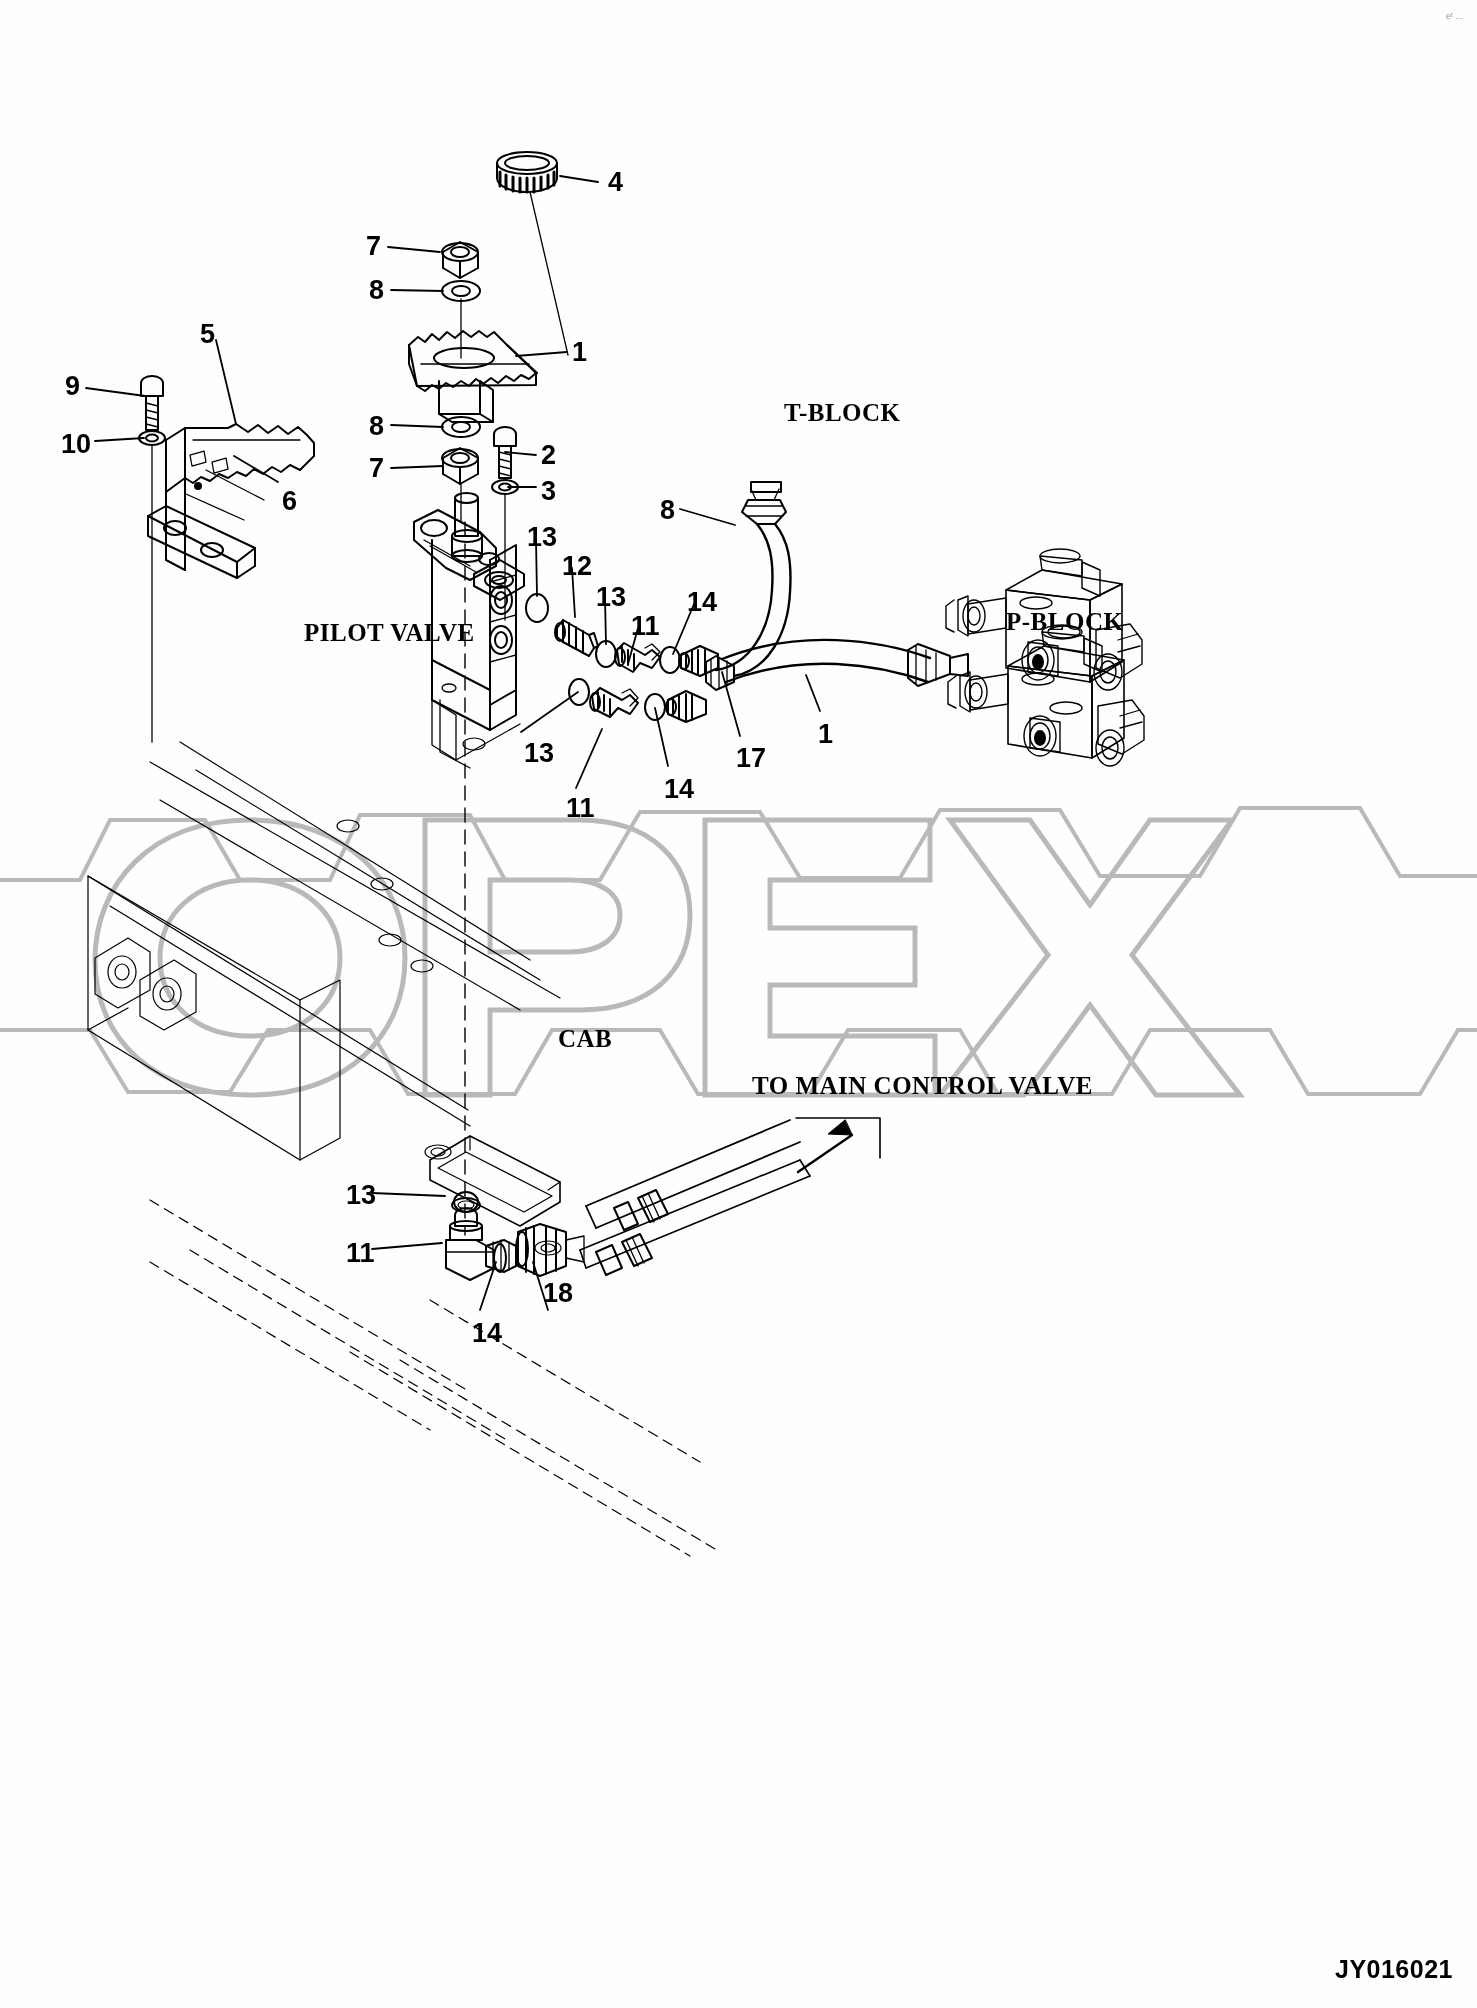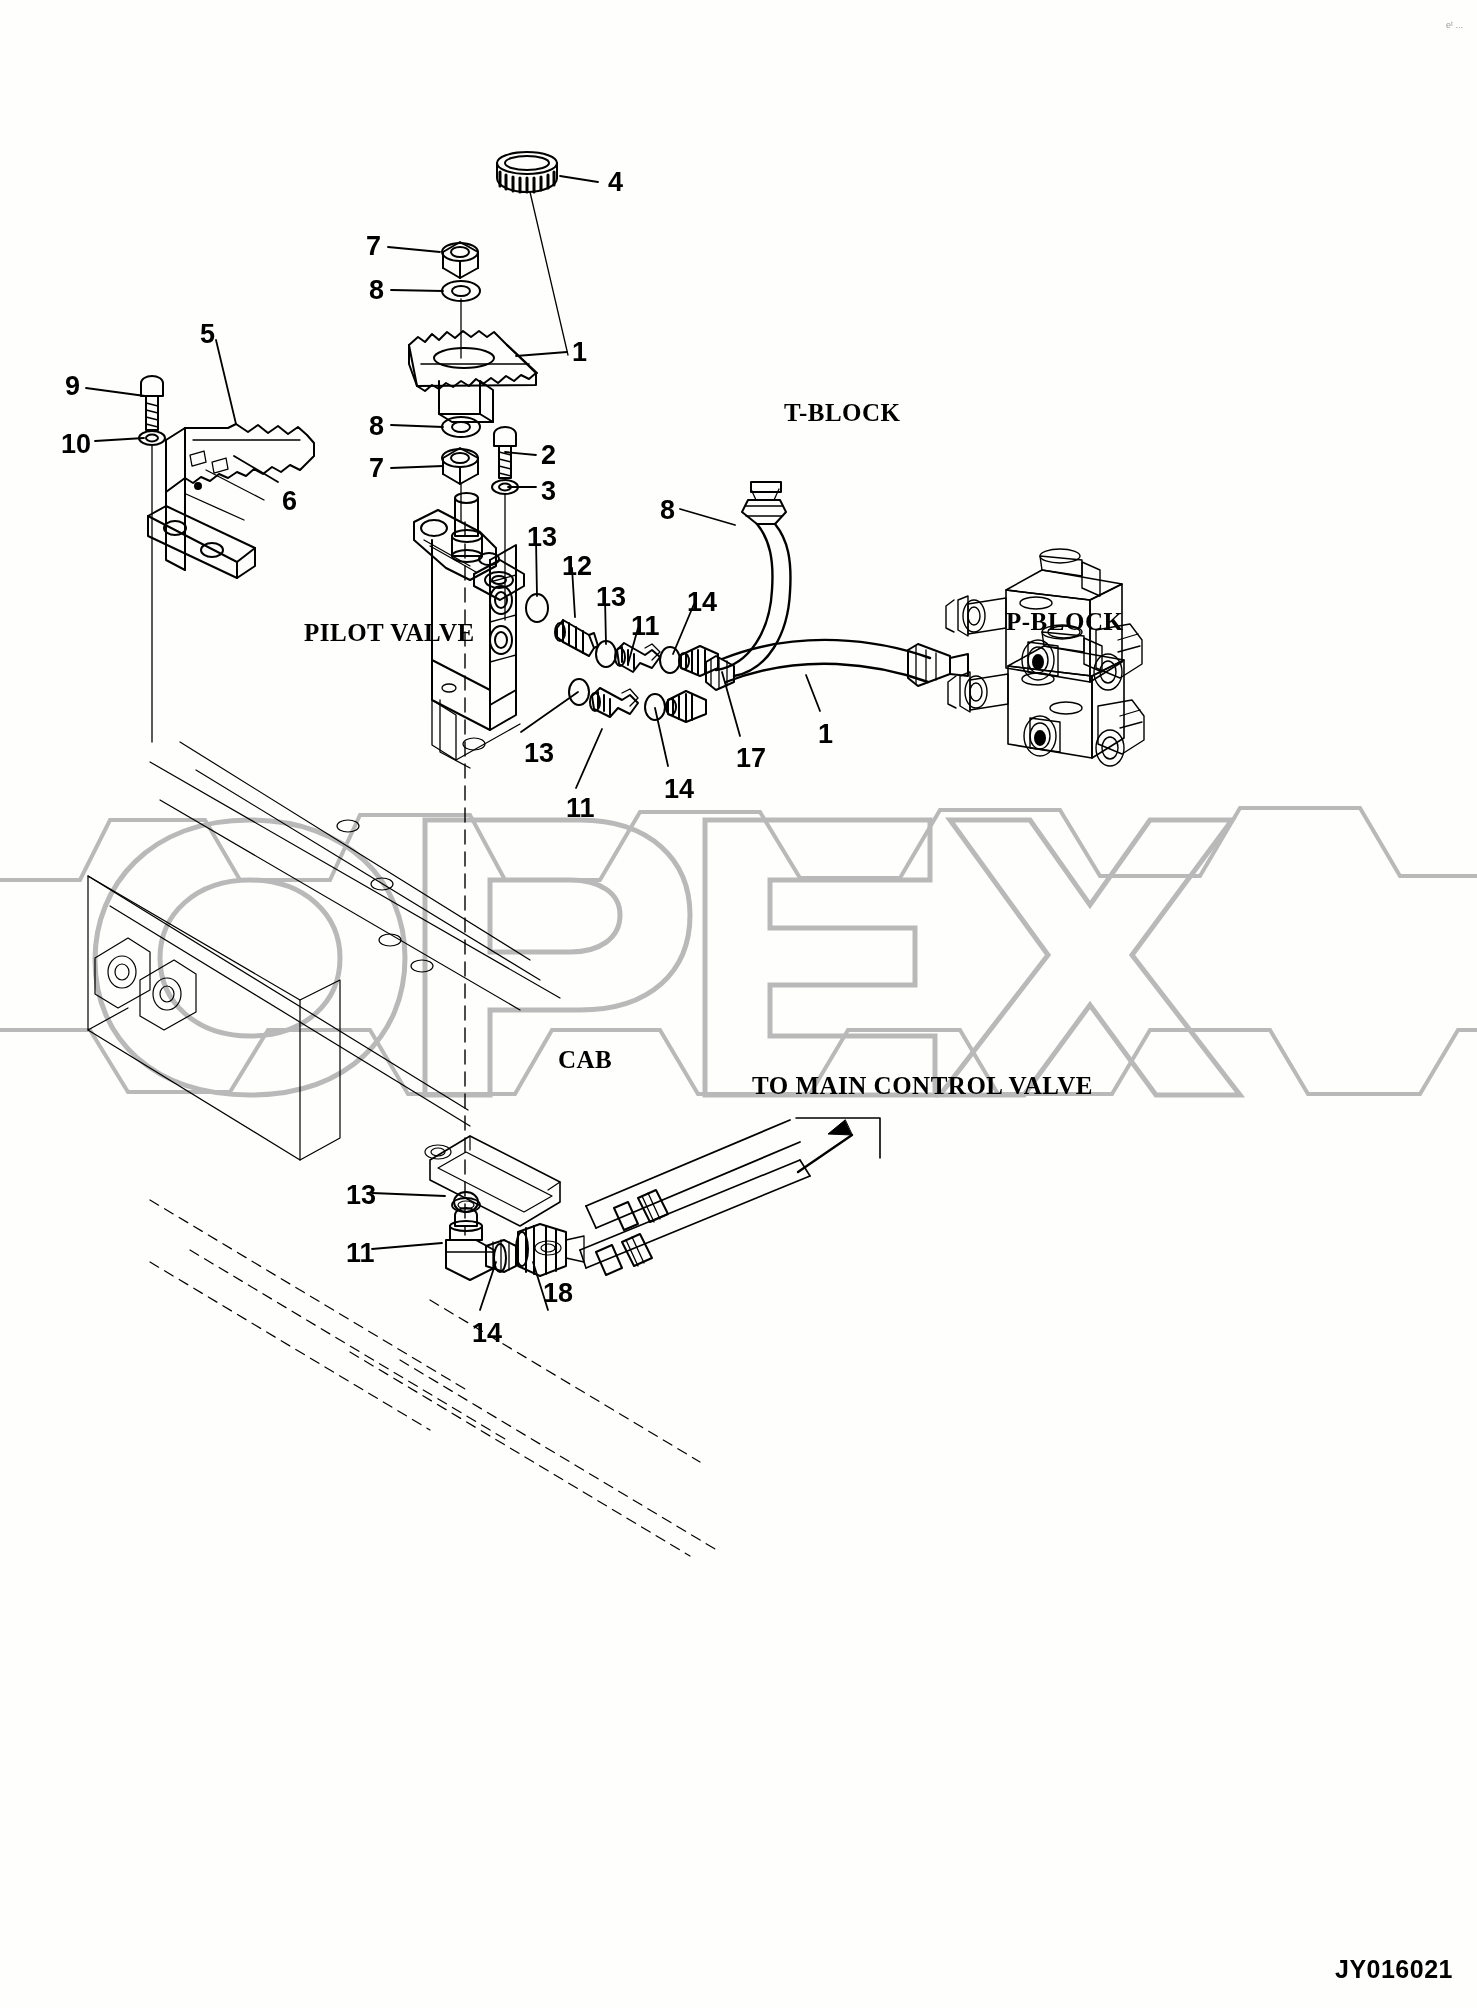--- a/index.html
+++ b/index.html
@@ -458,20 +458,20 @@
       <div class="num" style="left: 818px; top: 721px;">1</div>
       <div class="num" style="left: 346px; top: 1182px;">13</div>
       <div class="num" style="left: 346px; top: 1240px;">11</div>
       <div class="num" style="left: 472px; top: 1320px;">14</div>
       <div class="num" style="left: 543px; top: 1280px;">18</div>
     </div>
   <div id="sections">
       <div class="blk" style="left: 784px; top: 400px;">T-BLOCK</div>
       <div class="blk" style="left: 1006px; top: 585px; margin-top: 24px;">P-BLOCK</div>
       <div class="blk" style="left: 304px; top: 620px;">PILOT VALVE</div>
-      <div class="blk" style="left: 558px; top: 1047px;">CAB</div>
+      <div class="blk" style="left: 558px; top: 1026px;">CAB</div>
       <div class="blk" style="left: 752px; top: 1073px;">TO MAIN CONTROL VALVE</div>
     </div>
 
   <div class="docid" style="right:24px;bottom:24px;">JY016021</div>
-  <div class="cornermark" style="right:14px;top:20px;margin-left:38px;">eᵗ ...</div>
+  <div class="cornermark" style="right:14px;top:11px;margin-left:38px;">eᵗ ...</div>
 
 </div>
 
 </body></html>

